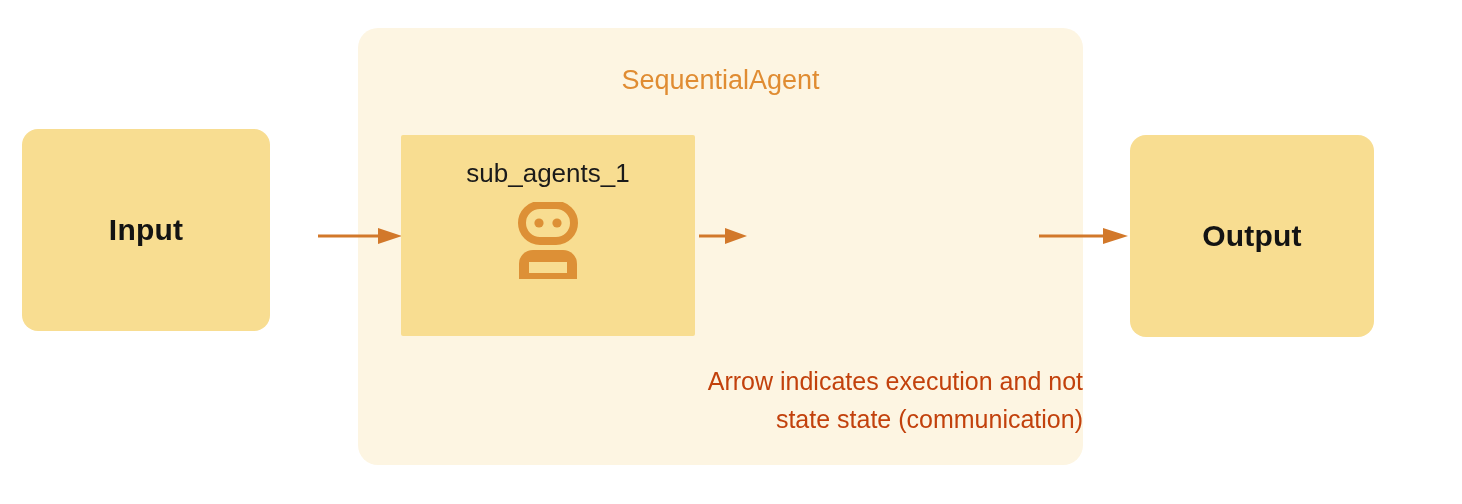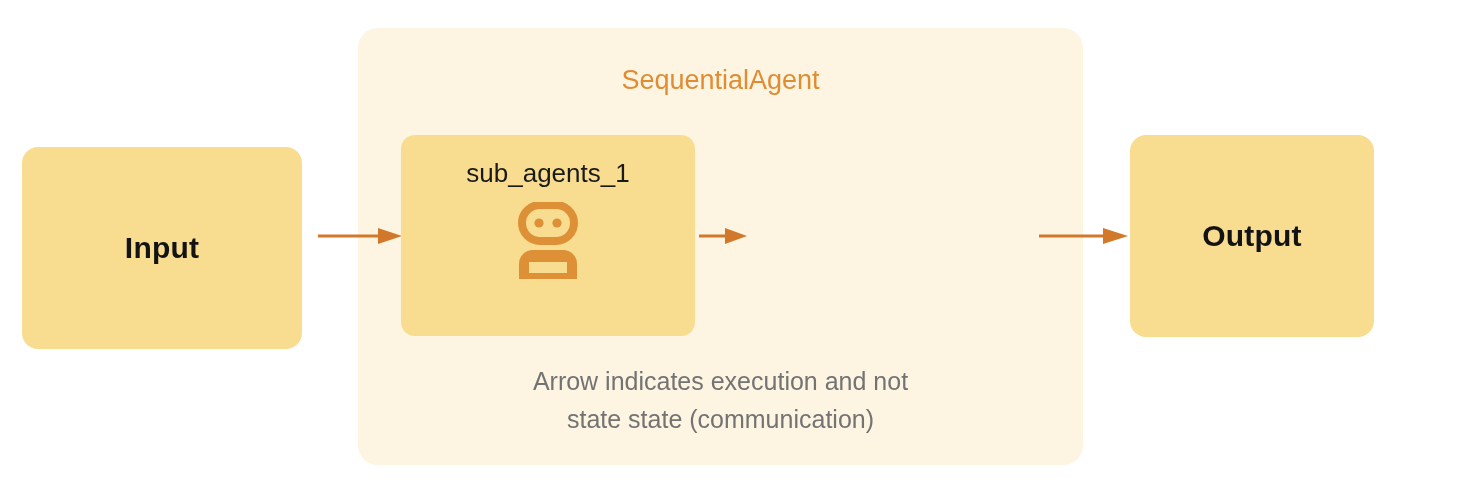--- a/index.html
+++ b/index.html
@@ -51,30 +51,30 @@
     align-items: center;
     justify-content: center;
   }
   .io-label {
     font-size: 30px;
     font-weight: bold;
     color: #131313;
     font-family: "Liberation Sans", sans-serif;
     letter-spacing: 0.2px;
   }
-  #input-box  { left: 22px;   top: 147px; width: 280px; height: 202px; }
+  #input-box  { left: 22px;   top: 129px; width: 248px; height: 202px; }
   #output-box { left: 1130px; top: 135px; width: 244px; height: 202px; }
 
   .agent-box {
     position: absolute;
     top: 135px;
     width: 294px;
     height: 201px;
     background: #f8dd91;
-    border-radius: 14px;
+    border-radius: 2px;
     display: flex;
     flex-direction: column;
     align-items: center;
   }
   #agent-box-1 { left: 401px; }
   #agent-box-2 { left: 745px; }
 
   .agent-label {
     margin-top: 23px;
     font-size: 26px;
@@ -99,24 +99,24 @@
   #arrow-1 { left: 318px;  top: 225px; width: 84px;  }
   #arrow-2 { left: 699px;  top: 225px; width: 48px;  }
   #arrow-3 { left: 1039px; top: 225px; width: 89px;  }
 
   
   .seq-caption {
     position: absolute;
     left: 358px;
     top: 362px;
     width: 725px;
-    text-align: center;
+    text-align: right;
     font-size: 25px;
     line-height: 38px;
-    color: #737373;
+    color: #c2410c;
     font-family: "Liberation Sans", sans-serif;
   }
   .seq-caption span { display: block; white-space: nowrap; }
 </style>
 </head>
 <body>
 
 <div class="canvas">
 
   <div class="seq-container">

